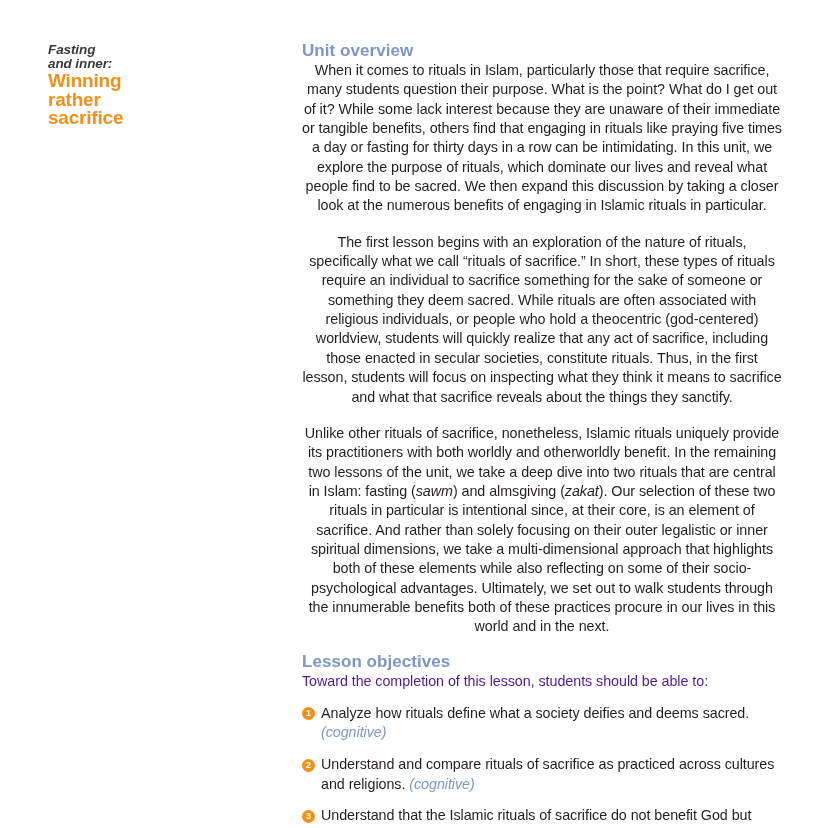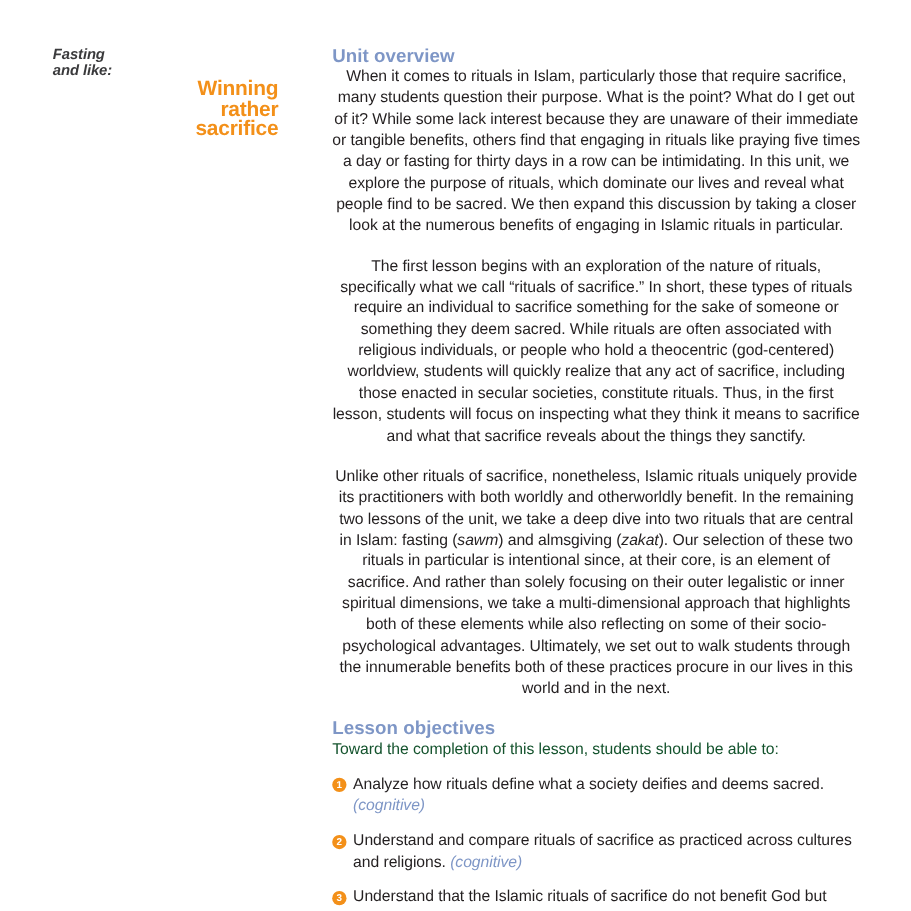--- a/index.html
+++ b/index.html
@@ -39,21 +39,20 @@
     letter-spacing: -0.1px;
   }
   .unit-kicker .k-line { display: block; }
   .unit-title {
     margin-top: 2px;
     font-weight: bold;
     font-size: 19px;
     line-height: 18.5px;
     color: #f39019;
     letter-spacing: -0.2px;
-    text-align: right;
   }
   .unit-title .t-line { display: block; }
 
   
   .content {
     position: absolute;
     left: 302px;
     top: 43px;
     width: 480px;
   }
@@ -72,21 +71,21 @@
     color: #231f20;
     letter-spacing: -0.05px;
     text-align: center;
   }
   .term { font-style: italic; }
 
   .intro-line {
     margin: 0 0 13px 0;
     font-size: 14.3px;
     line-height: 19.35px;
-    color: #14532d;
+    color: #4c1d95;
     letter-spacing: -0.05px;
   }
 
   
   .objectives {
     margin: 0;
     padding: 0;
     list-style: none;
   }
   .objective {
@@ -120,21 +119,21 @@
   }
 </style>
 </head>
 <body>
 
 <div class="page">
 
   <div class="sidebar">
     <div class="unit-kicker">
       <span class="k-line">Fasting</span>
-      <span class="k-line">and like:</span>
+      <span class="k-line">and inner:</span>
     </div>
     <div class="unit-title">
       <span class="t-line">Winning</span>
       <span class="t-line">rather</span>
       <span class="t-line">sacrifice</span>
     </div>
   </div>
 
   <div class="content">
 

